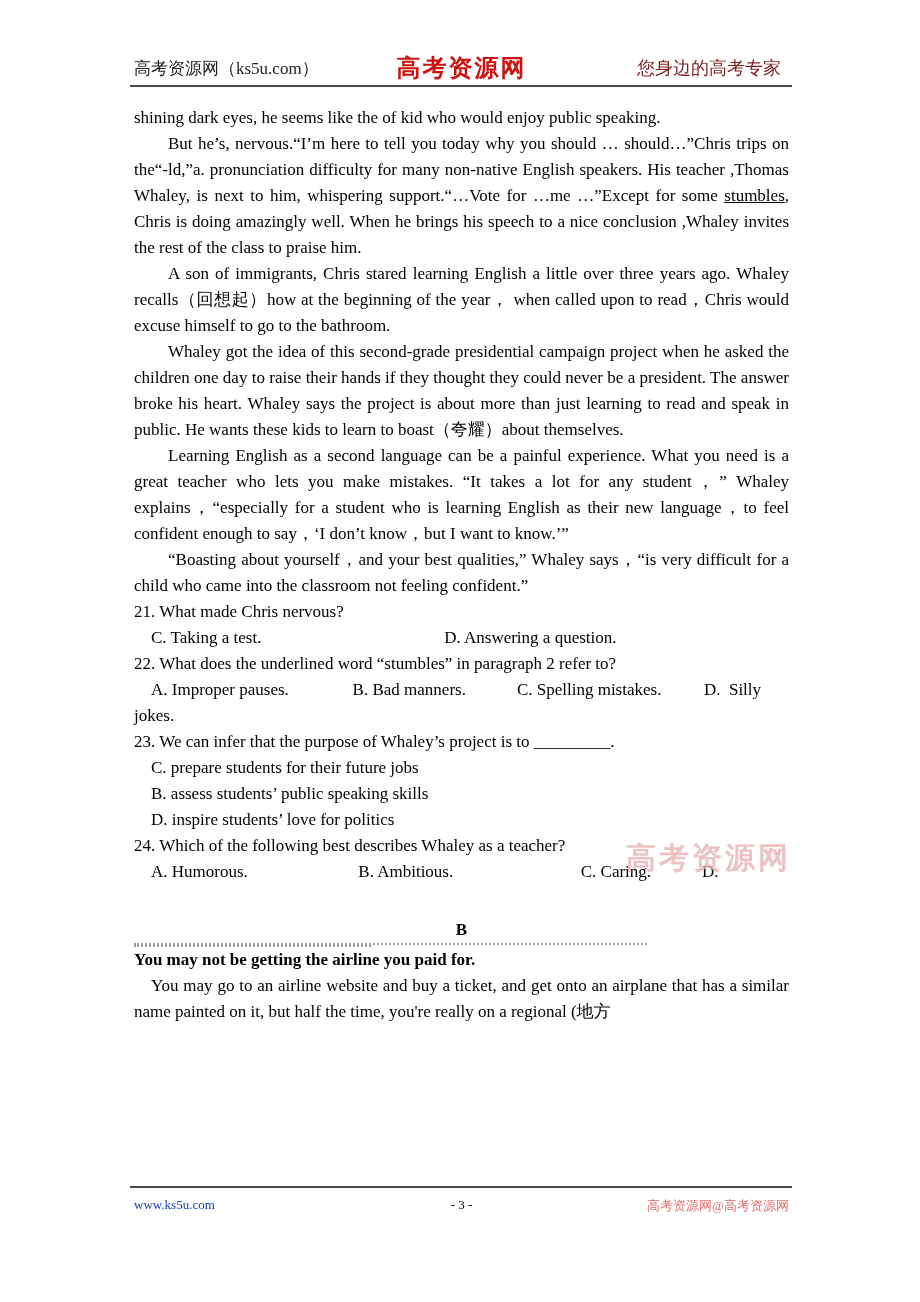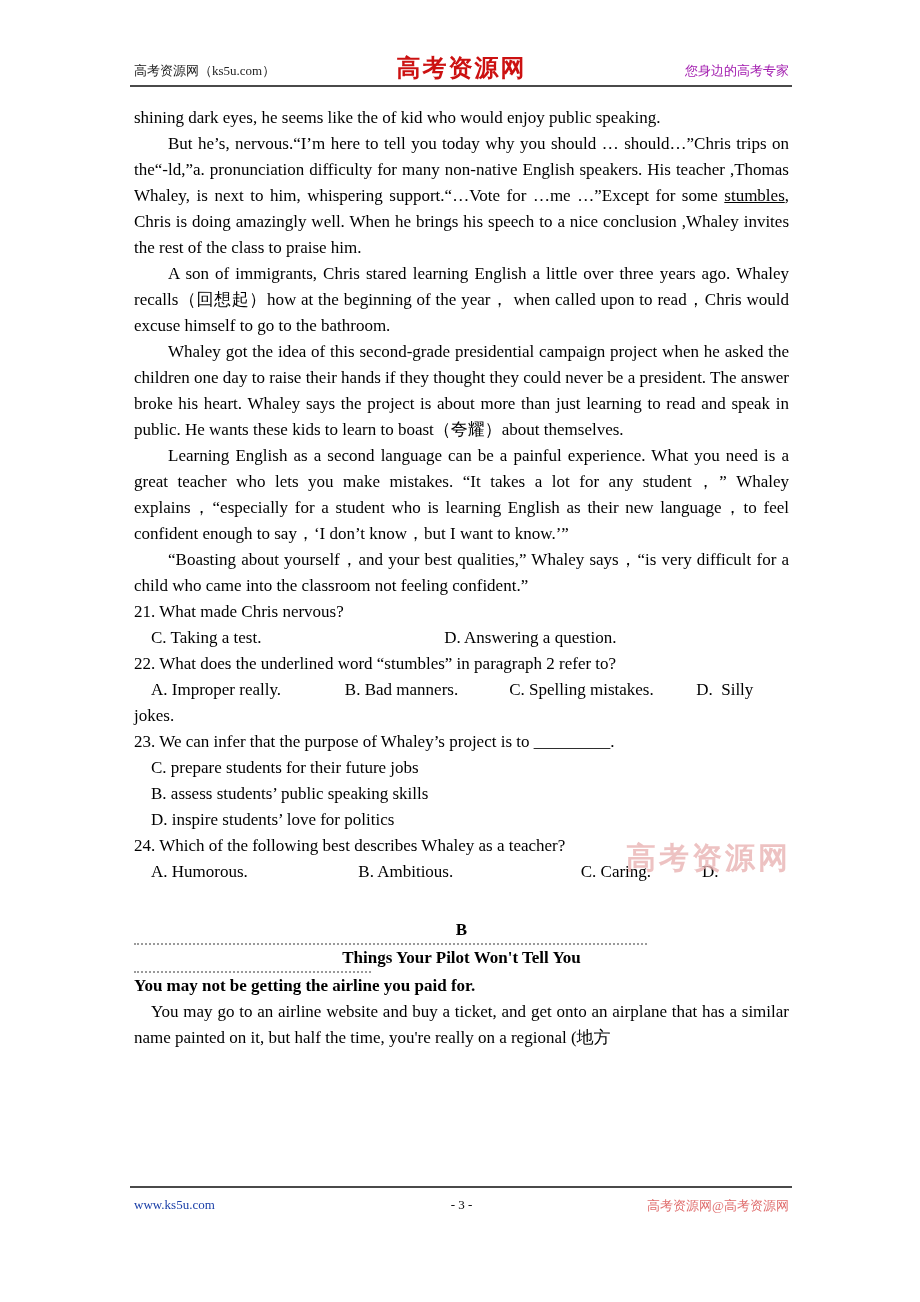--- a/index.html
+++ b/index.html
@@ -4,24 +4,24 @@
 <style>
   * { margin:0; padding:0; box-sizing:border-box; }
   html,body { background:#ffffff; }
   .page {
     position:relative; width:920px; height:1302px; background:#ffffff;
     overflow:hidden; color:#000;
     font-family:"Liberation Serif","DejaVu Serif",serif;
   }
   
   .hdr { position:absolute; top:50px; left:134px; width:655px; height:34px; }
-  .hdr-site { position:absolute; left:0; bottom:4px; font-size:13px; color:#222; }
+  .hdr-site { position:absolute; left:0; bottom:4px; font-size:17px; color:#222; }
   .hdr-logo { position:absolute; left:0; right:0; bottom:0; text-align:center;
               font-size:24px; font-weight:bold; color:#cc1111; letter-spacing:2px; }
-  .hdr-slogan { position:absolute; right:0; bottom:4px; font-size:13px; color:#a21caf; }
+  .hdr-slogan { position:absolute; right:8px; bottom:4px; font-size:18px; color:#7f1d1d; }
   .hdr-rule { position:absolute; top:85px; left:130px; width:662px; border-top:2px solid #4a4a4a; }
   
   .content { position:absolute; top:105px; left:134px; width:655px;
              font-size:17px; line-height:26px; }
   p.para { text-align:justify; text-indent:2em; }
   p.noindent { text-align:justify; text-indent:0; }
   .u { text-decoration:underline; }
   .qline { white-space:pre-wrap; text-align:left; }
   
   .secb { margin-top:32px; }
@@ -56,33 +56,32 @@
     <p class="noindent">shining dark eyes, he seems like the of kid who would enjoy public speaking.</p>
     <p class="para"><span>But he’s, nervous.“I’m here to tell you today why you should … should…”Chris trips on the“-ld,”a. pronunciation difficulty for many non-native English speakers. His teacher ,Thomas Whaley, is next to him, whispering support.“…Vote for …me …”Except for some </span><span class="u">stumbles</span><span>, Chris is doing amazingly well. When he brings his speech to a nice conclusion ,Whaley invites the rest of the class to praise him.</span></p>
     <p class="para">A son of immigrants, Chris stared learning English a little over three years ago. Whaley recalls（回想起）how at the beginning of the year， when called upon to read，Chris would excuse himself to go to the bathroom.</p>
     <p class="para">Whaley got the idea of this second-grade presidential campaign project when he asked the children one day to raise their hands if they thought they could never be a president. The answer broke his heart. Whaley says the project is about more than just learning to read and speak in public. He wants these kids to learn to boast（夸耀）about themselves.</p>
     <p class="para">Learning English as a second language can be a painful experience. What you need is a great teacher who lets you make mistakes. “It takes a lot for any student，” Whaley explains，“especially for a student who is learning English as their new language，to feel confident enough to say，‘I don’t know，but I want to know.’”</p>
     <p class="para">“Boasting about yourself，and your best qualities,” Whaley says，“is very difficult for a child who came into the classroom not feeling confident.”</p>
 
     <div class="qline">21. What made Chris nervous?</div>
     <div class="qline">    C. Taking a test.                                           D. Answering a question.</div>
     <div class="qline">22. What does the underlined word “stumbles” in paragraph 2 refer to?</div>
-    <div class="qline">    A. Improper really.               B. Bad manners.            C. Spelling mistakes.          D.  Silly</div>
+    <div class="qline">    A. Improper pauses.               B. Bad manners.            C. Spelling mistakes.          D.  Silly</div>
     <div class="qline">jokes.</div>
     <div class="qline">23. We can infer that the purpose of Whaley’s project is to _________.</div>
     <div class="qline">    C. prepare students for their future jobs</div>
     <div class="qline">    B. assess students’ public speaking skills</div>
     <div class="qline">    D. inspire students’ love for politics</div>
     <div class="qline">24. Which of the following best describes Whaley as a teacher?</div>
     <div class="qline">    A. Humorous.                          B. Ambitious.                              C. Caring.            D.</div>
 
     <div class="secb">
       <div class="center-bold">B</div>
       <div class="dots1"></div>
-      <div class="center-bold">Things Your Pilot Won't Tell You</div>
       <div class="dots2"></div>
       <div class="lead">You may not be getting the airline you paid for.</div>
       <p class="p7">You may go to an airline website and buy a ticket, and get onto an airplane that has a similar name painted on it, but half the time, you're really on a regional (地方</p>
     </div>
   </div>
 
   <div class="watermark">高考资源网</div>
 
   <div class="ftr-rule"></div>
   <div class="ftr">

